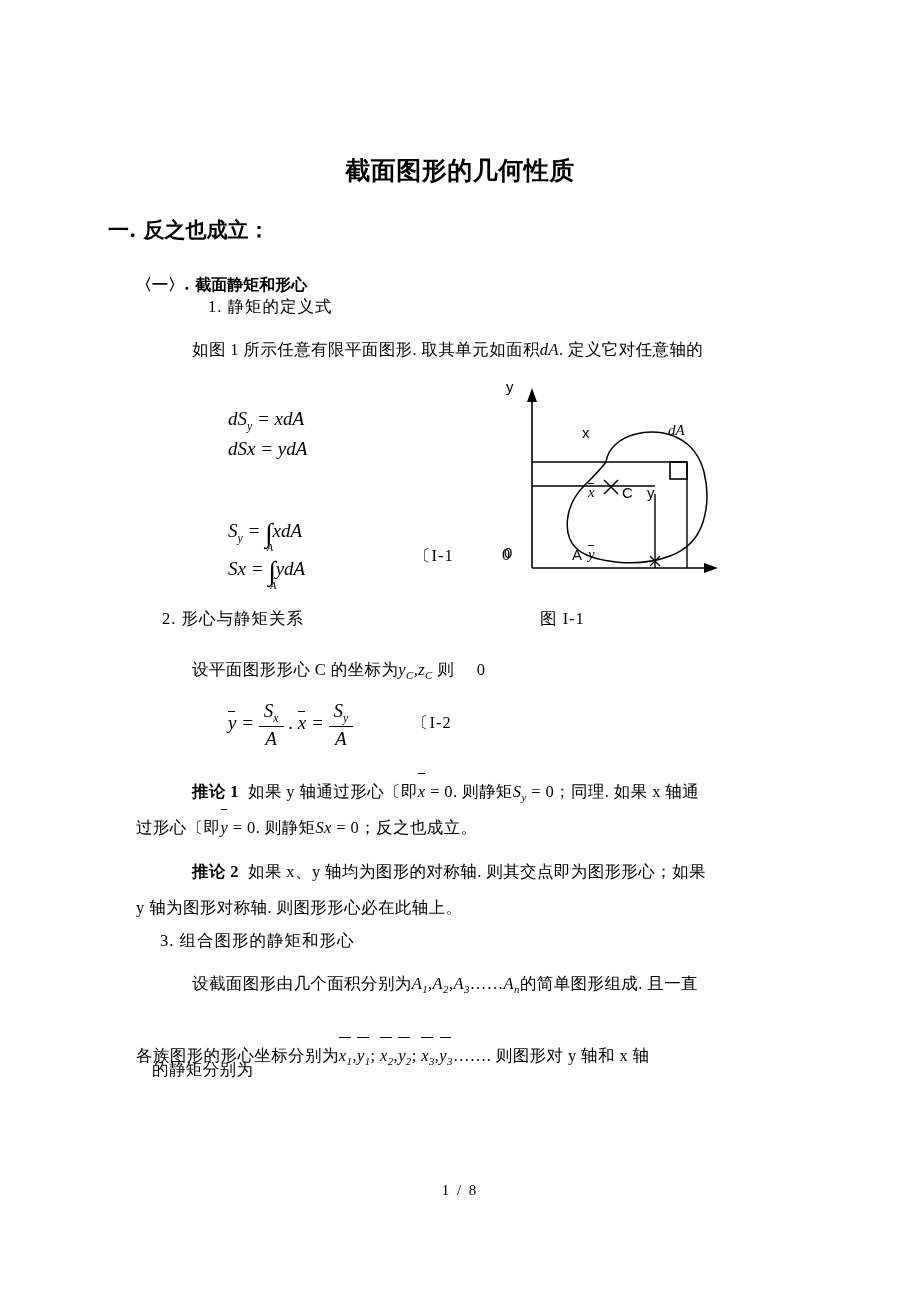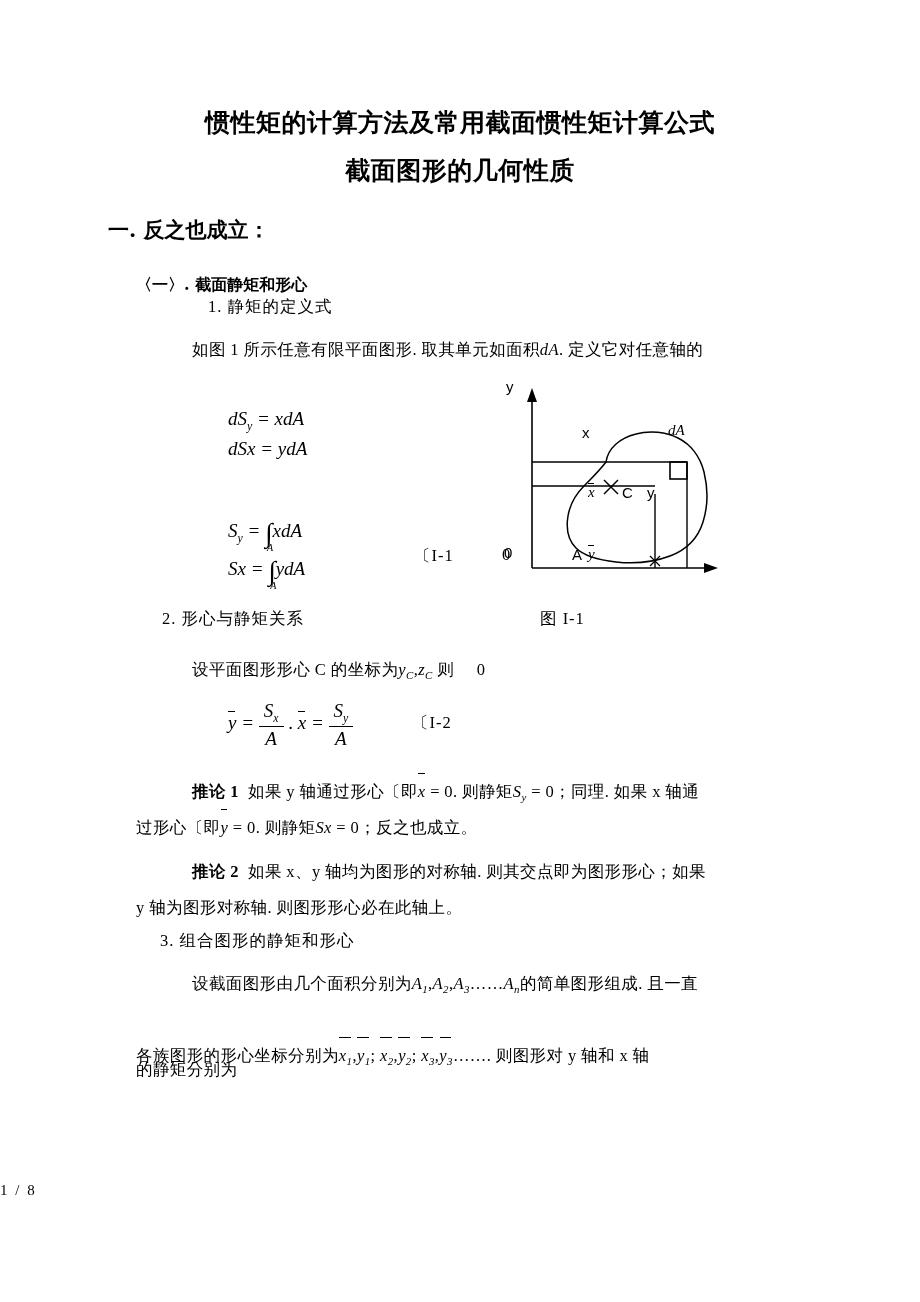--- a/index.html
+++ b/index.html
@@ -154,32 +154,31 @@
     position: absolute;
     font-family: "Liberation Serif", "DejaVu Serif", serif;
     font-style: italic;
     font-size: 15px;
   }
 
   
   #pagenum {
     position: absolute;
     left: 0; top: 1182px; width: 920px;
-    text-align: left;
+    text-align: center;
     font-family: "Liberation Serif", "DejaVu Serif", serif;
     font-size: 15px;
     letter-spacing: 2px;
   }
 </style>
 </head>
 <body>
 
 <div id="page">
 
-  <div id="title1" class="title-line">惯性矩的计算方法及常用截面惯性矩计算公式</div>
   <div id="title2" class="title-line">截面图形的几何性质</div>
 
   <div id="h1-key">一. 反之也成立：</div>
   <div id="h2-sec">〈一〉. 截面静矩和形心</div>
 
   <div class="item-head" style="left:166px; top:296px;margin-left:42px;">1. 静矩的定义式</div>
 
   <div class="para" style="left:136px; top:332px; width:660px;">
     <span class="ind"></span><span>如图 1 所示任意有限平面图形. 取其单元如面积</span><span class="mi">dA</span><span>. 定义它对任意轴的</span>
   </div>
@@ -298,19 +297,19 @@
   <div class="item-head" style="left:160px; top:930px;">3. 组合图形的静矩和形心</div>
 
   <div class="para" style="left:136px; top:966px; width:662px;">
     <span class="ind"></span><span>设截面图形由几个面积分别为</span><span class="mi"><span>A</span><sub>1</sub></span>,<span class="mi"><span>A</span><sub>2</sub></span>,<span class="mi"><span>A</span><sub>3</sub></span><span>……</span><span class="mi"><span>A</span><sub>n</sub></span><span>的简单图形组成. 且一直</span>
   </div>
 
   <div class="para" style="left:136px; top:1038px; width:662px;">
     <span>各族图形的形心坐标分别为</span><span class="mi ovl"><span>x</span><sub>1</sub></span>,<span class="mi ovl"><span>y</span><sub>1</sub></span>;&nbsp;<span class="mi ovl"><span>x</span><sub>2</sub></span>,<span class="mi ovl"><span>y</span><sub>2</sub></span>;&nbsp;<span class="mi ovl"><span>x</span><sub>3</sub></span>,<span class="mi ovl"><span>y</span><sub>3</sub></span><span>…….</span>&nbsp;<span>则图形对 y 轴和 x 轴</span>
   </div>
 
-  <div class="para" style="left:136px; top:1052px; width:400px;">
+  <div class="para" style="left:152px; top:1052px; width:400px;">
     <span>的静矩分别为</span>
   </div>
 
   <div id="pagenum">1 / 8</div>
 
 </div>
 
 </body></html>

